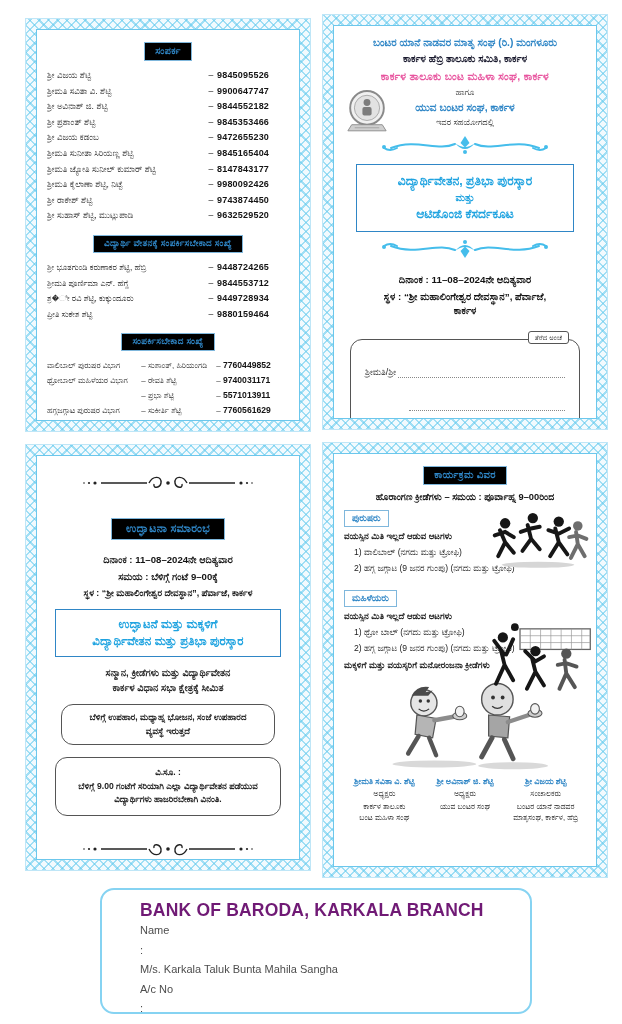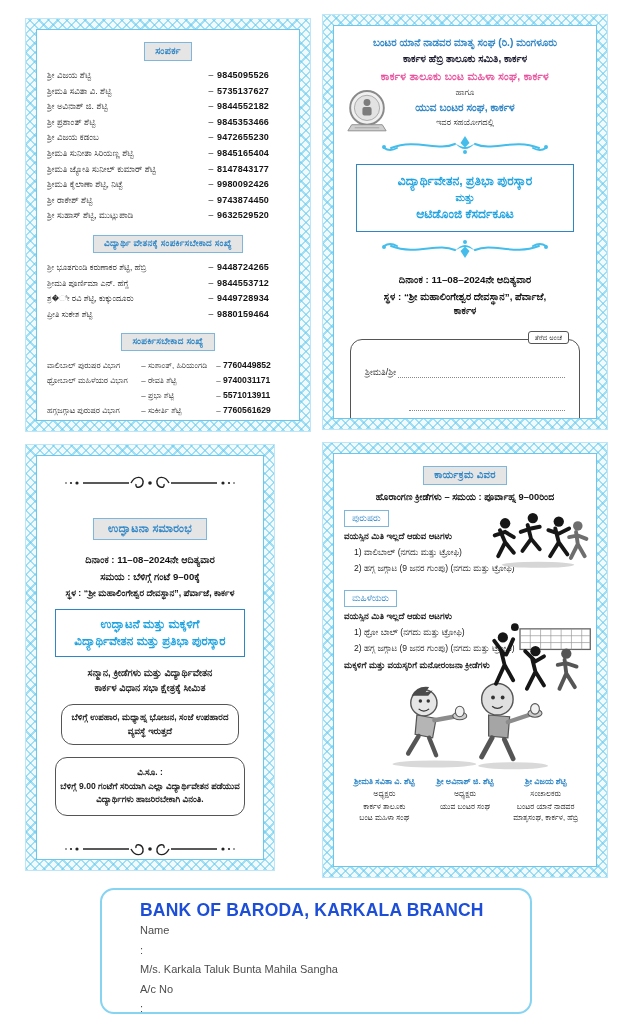--- a/index.html
+++ b/index.html
@@ -18,29 +18,29 @@
     border:1px solid #bfe6f7;
   }
   .inner{
     position:relative;width:100%;height:100%;
     background:#fff;border:1px solid #6cc7ec;
     padding:8px 10px;overflow:hidden;
   }
 
   .p-tl{left:25px;top:18px;width:286px;height:414px;}
   .p-tr{left:322px;top:14px;width:286px;height:416px;}
-  .p-bl{left:25px;top:444px;width:250px;height:427px;}
+  .p-bl{left:25px;top:444px;width:286px;height:427px;}
   .p-br{left:322px;top:442px;width:286px;height:436px;}
 
   .hbox{
     display:block;text-align:center;margin:2px auto 7px;
   }
   .hbox span{
     display:inline-block;border:1px solid #7fb7dc;padding:2px 10px 3px;
-    color:#2f86c6;font-weight:bold;font-size:9.5px;background:#e5e5e5;
+    color:#2f86c6;font-weight:bold;font-size:9.5px;background:#000000;
     letter-spacing:.3px;white-space:nowrap;
   }
 
   
   .crow{display:flex;align-items:baseline;font-size:8.6px;line-height:15.6px;white-space:nowrap;}
   .crow .nm{flex:1;color:#2b2b2b;overflow:hidden;}
   .crow .dash{width:12px;color:#2b2b2b;text-align:center;}
   .crow .num{width:72px;font-weight:bold;color:#141414;font-size:9px;letter-spacing:.2px;}
 
   .srow{display:flex;align-items:baseline;font-size:7.9px;line-height:15px;white-space:nowrap;}
@@ -88,42 +88,42 @@
   .note{font-size:9.6px;font-weight:bold;color:#222;text-align:center;line-height:15px;}
   .rnd{
     border:1.2px solid #555;border-radius:12px;margin:9px 14px 0;padding:6px 8px;text-align:center;
   }
   .rnd .rl{font-size:8.6px;font-weight:bold;color:#222;line-height:13.5px;}
   .rnd2{margin:12px 8px 0;}
 
   
   .sched{font-weight:bold;font-size:9.3px;text-align:center;margin-top:4px;color:#141414;white-space:nowrap;}
   .lbl{
-    display:inline-block;border:1px solid #7fb7dc;color:#2f86c6;font-weight:normal;
+    display:inline-block;border:1px solid #7fb7dc;color:#2f86c6;font-weight:bold;
     font-size:9px;padding:1.5px 7px 2.5px;background:#fff;margin:7px 0 4px;
   }
   .intro{font-size:8.6px;font-weight:bold;color:#222;}
   .item{font-size:8.6px;color:#222;margin:5px 0 0 10px;white-space:nowrap;}
   .fun{font-size:8.6px;font-weight:bold;color:#222;margin-top:6px;}
   .men-art{position:absolute;right:6px;top:52px;}
   .women-art{position:absolute;right:2px;top:168px;}
   .kids-art{text-align:center;margin-top:2px;}
   .signs{display:flex;margin-top:2px;}
   .sig{flex:1;text-align:center;}
   .sig .sname{color:#2f86c6;font-weight:bold;font-size:8.1px;white-space:nowrap;}
   .sig .srole{color:#222;font-size:7.8px;margin-top:2px;}
   .sig .sorg{color:#222;font-size:7.6px;line-height:11px;margin-top:2px;}
 
   
   .bank{
     position:absolute;left:100px;top:888px;width:432px;height:126px;
     border:2px solid #86d3f2;border-radius:14px;background:#fff;
     padding:10px 18px 8px 38px;
   }
-  .bank-title{color:#1d4ed8;font-weight:800;font-size:17.5px;letter-spacing:.2px;}
+  .bank-title{color:#701a75;font-weight:800;font-size:17.5px;letter-spacing:.2px;}
   .bank-row{display:flex;font-size:11px;color:#4d4d4d;line-height:19.5px;flex-direction:column;}
   .bank-row .bl-l{width:92px;}
   .bank-row .bl-c{width:18px;}
   .bank-row .bl-v{flex:1;}
   .bank-row .bold{font-weight:bold;color:#151515;letter-spacing:.3px;}
 </style>
 </head>
 <body>
 
 <div class="canvas">
@@ -135,21 +135,21 @@
       </div>
 
       <div class="crow">
           <span class="nm">ಶ್ರೀ ವಿಜಯ ಶೆಟ್ಟಿ</span>
           <span class="dash">–</span>
           <span class="num">9845095526</span>
         </div>
       <div class="crow">
           <span class="nm">ಶ್ರೀಮತಿ ಸವಿತಾ ವಿ. ಶೆಟ್ಟಿ</span>
           <span class="dash">–</span>
-          <span class="num">5735137627</span>
+          <span class="num">9900647747</span>
         </div>
       <div class="crow">
           <span class="nm">ಶ್ರೀ ಅವಿನಾಶ್ ಜಿ. ಶೆಟ್ಟಿ</span>
           <span class="dash">–</span>
           <span class="num">9844552182</span>
         </div>
       <div class="crow">
           <span class="nm">ಶ್ರೀ ಪ್ರಶಾಂತ್ ಶೆಟ್ಟಿ</span>
           <span class="dash">–</span>
           <span class="num">9845353466</span>

